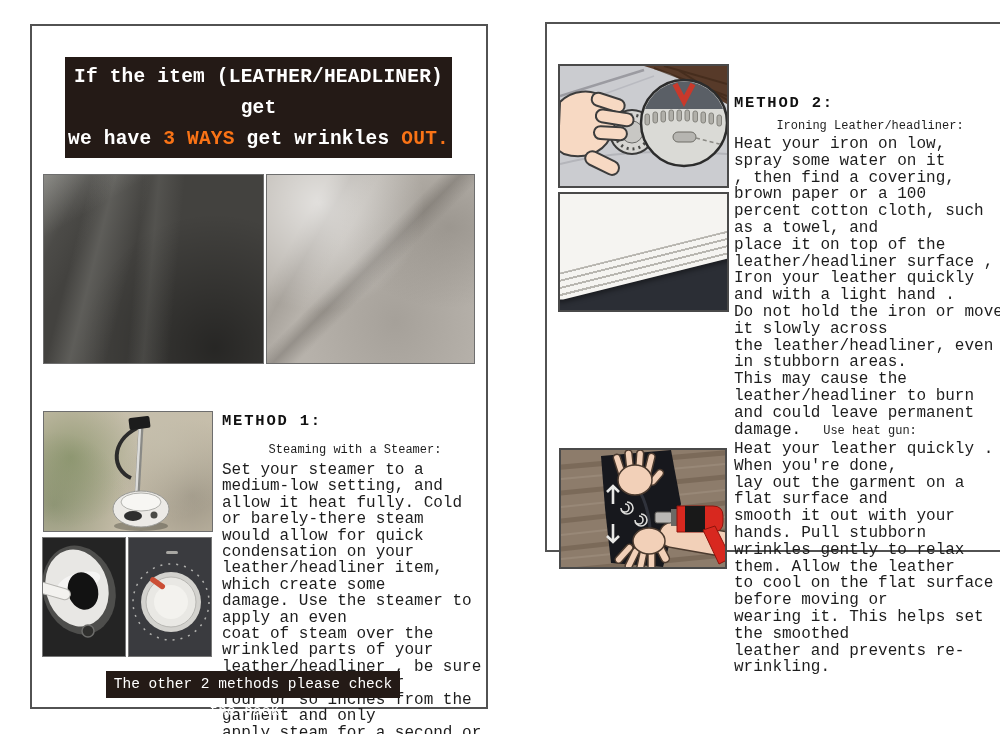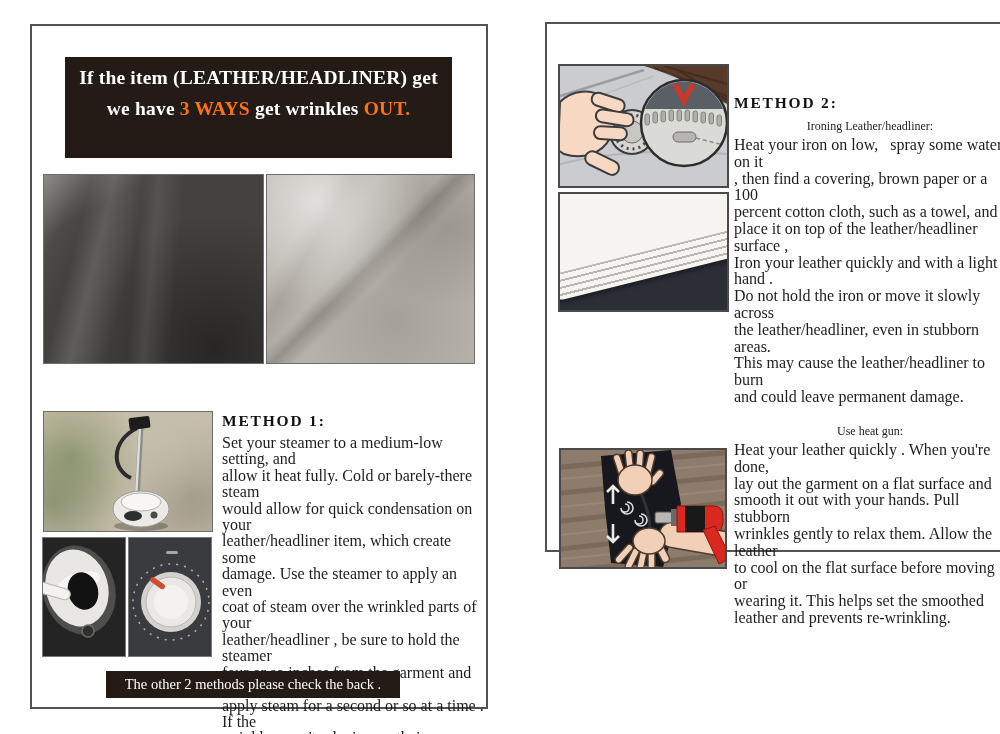--- a/index.html
+++ b/index.html
@@ -1,17 +1,17 @@
 <!DOCTYPE html>
 <html><head>
 <meta charset="utf-8">
 <style>
   html,body{margin:0;padding:0;background:#ffffff;}
   .canvas{position:relative;width:1000px;height:734px;background:#fff;overflow:hidden;
-          font-family:Liberation Serif, serif;color:#1d1d1d;}
+          font-family:Liberation Mono, monospace;color:#1d1d1d;}
   .page{position:absolute;background:#fff;border:2px solid #525252;box-sizing:border-box;}
   #page-left{left:30px;top:24px;width:458px;height:685px;}
   #page-right{left:545px;top:22px;width:461px;height:530px;}
 
   
   .banner{position:absolute;left:33px;top:31px;width:387px;height:101px;background:#241a16;
           color:#ffffff;font-weight:bold;font-size:19.5px;line-height:31px;text-align:center;
           padding-top:5px;box-sizing:border-box;letter-spacing:.2px;}
   .banner .hl{color:#f97316;}
 
@@ -118,20 +118,21 @@
           <circle cx="42" cy="64" r="30" fill="#d3d2ce"></circle>
           <circle cx="42" cy="64" r="25" fill="#e9e8e4" stroke="#b8b7b3"></circle>
           <circle cx="42" cy="64" r="17" fill="#f3f2ee"></circle>
           <rect x="20" y="42" width="17" height="5.5" rx="2.75" fill="#cb4e35" transform="rotate(35 28 45)"></rect>
         </svg>
       </div>
     </div>
 
     <div class="m1-block">
       <div class="method-heading">METHOD 1:</div>
+      <div class="method-sub">Steaming with a Steamer:</div>
       <div class="method-body">Set your steamer to a medium-low setting, and
 allow it heat fully. Cold or barely-there steam
 would allow for quick condensation on your
 leather/headliner item, which create some
 damage. Use the steamer to apply an even
 coat of steam over the wrinkled parts of your
 leather/headliner , be sure to hold the steamer
 four or so inches from the garment and only
 apply steam for a second or so at a time . If the
 wrinkles aren't relaxing on their own after

